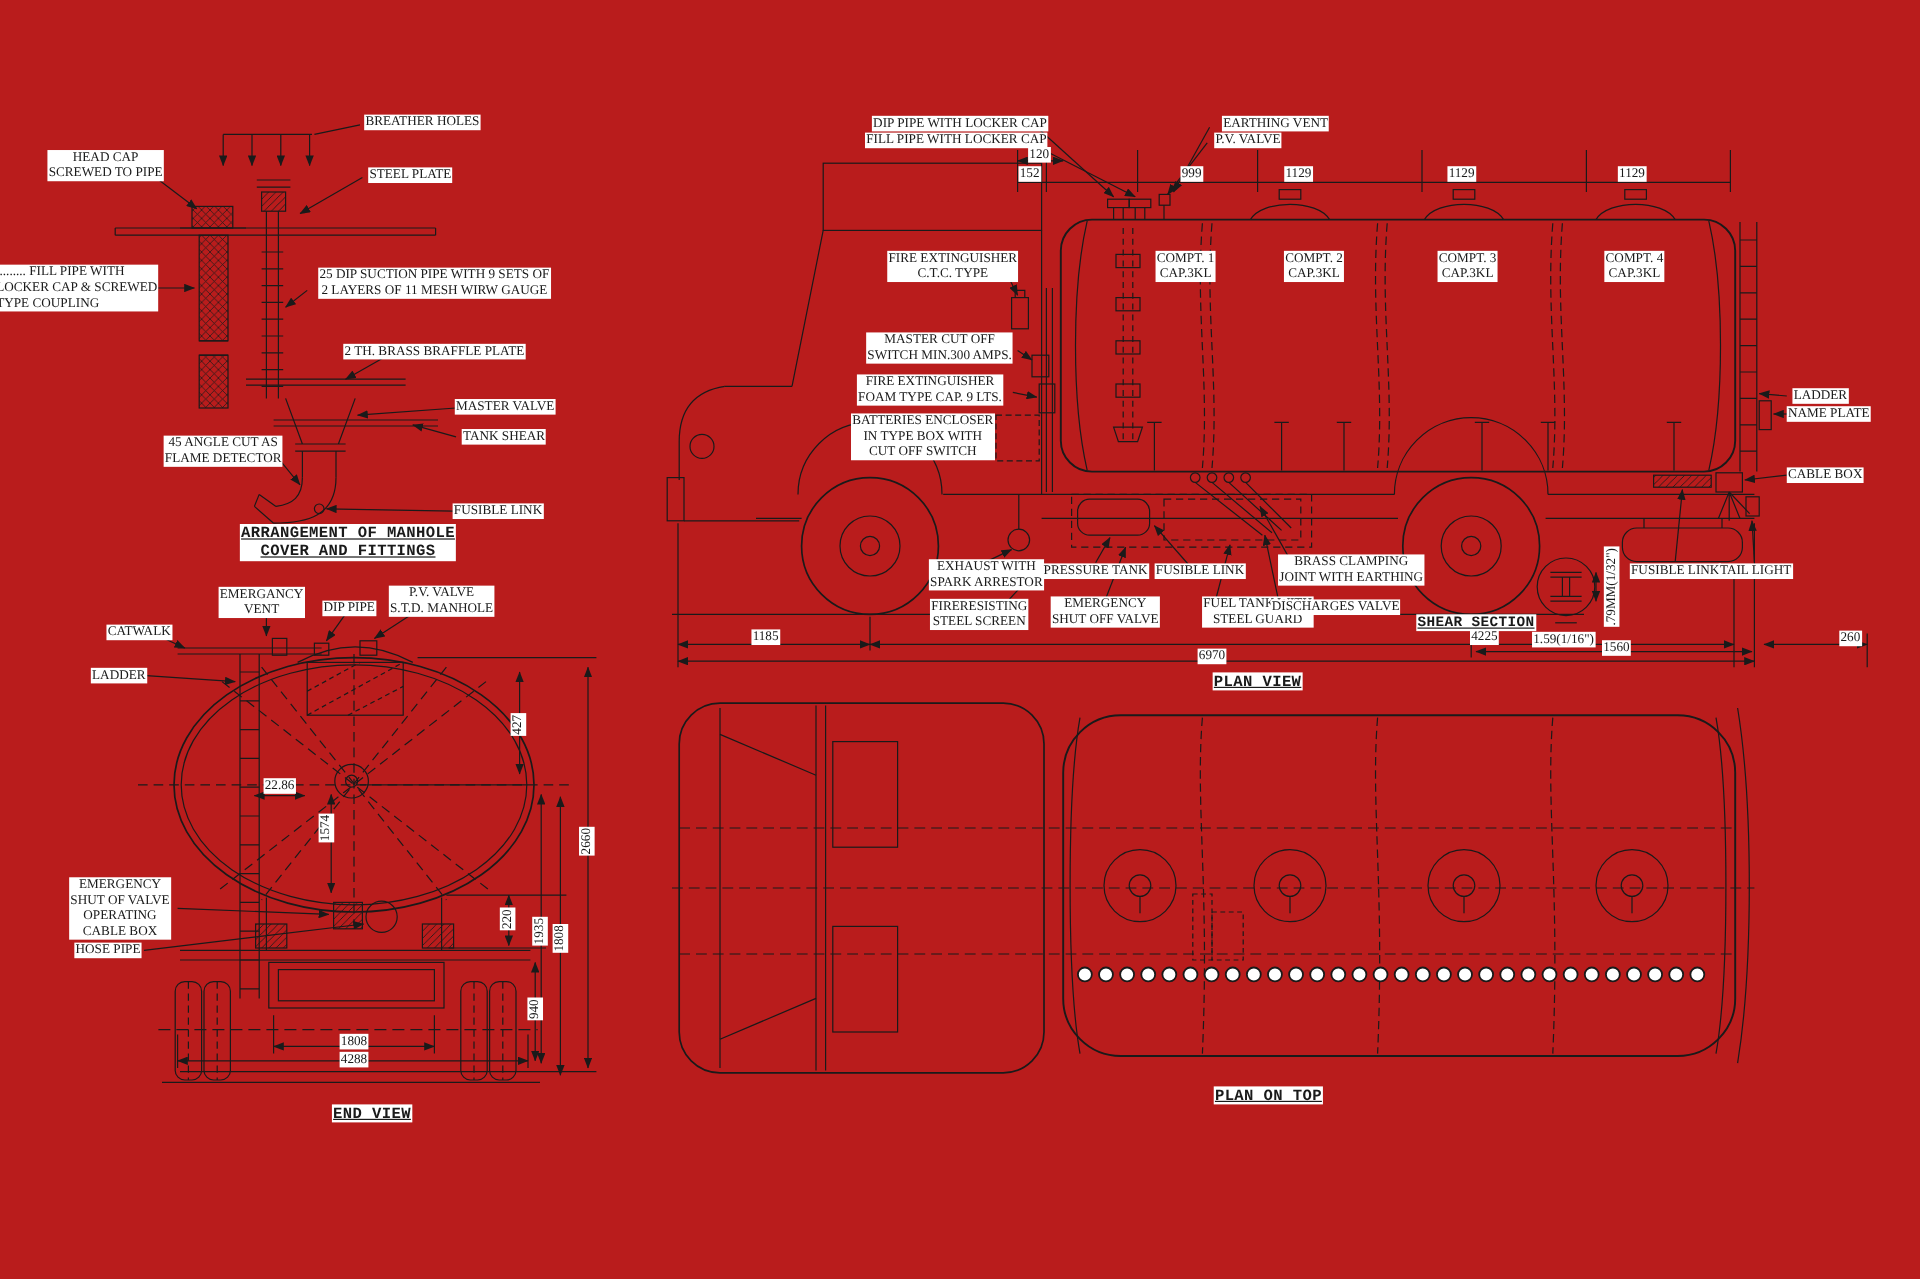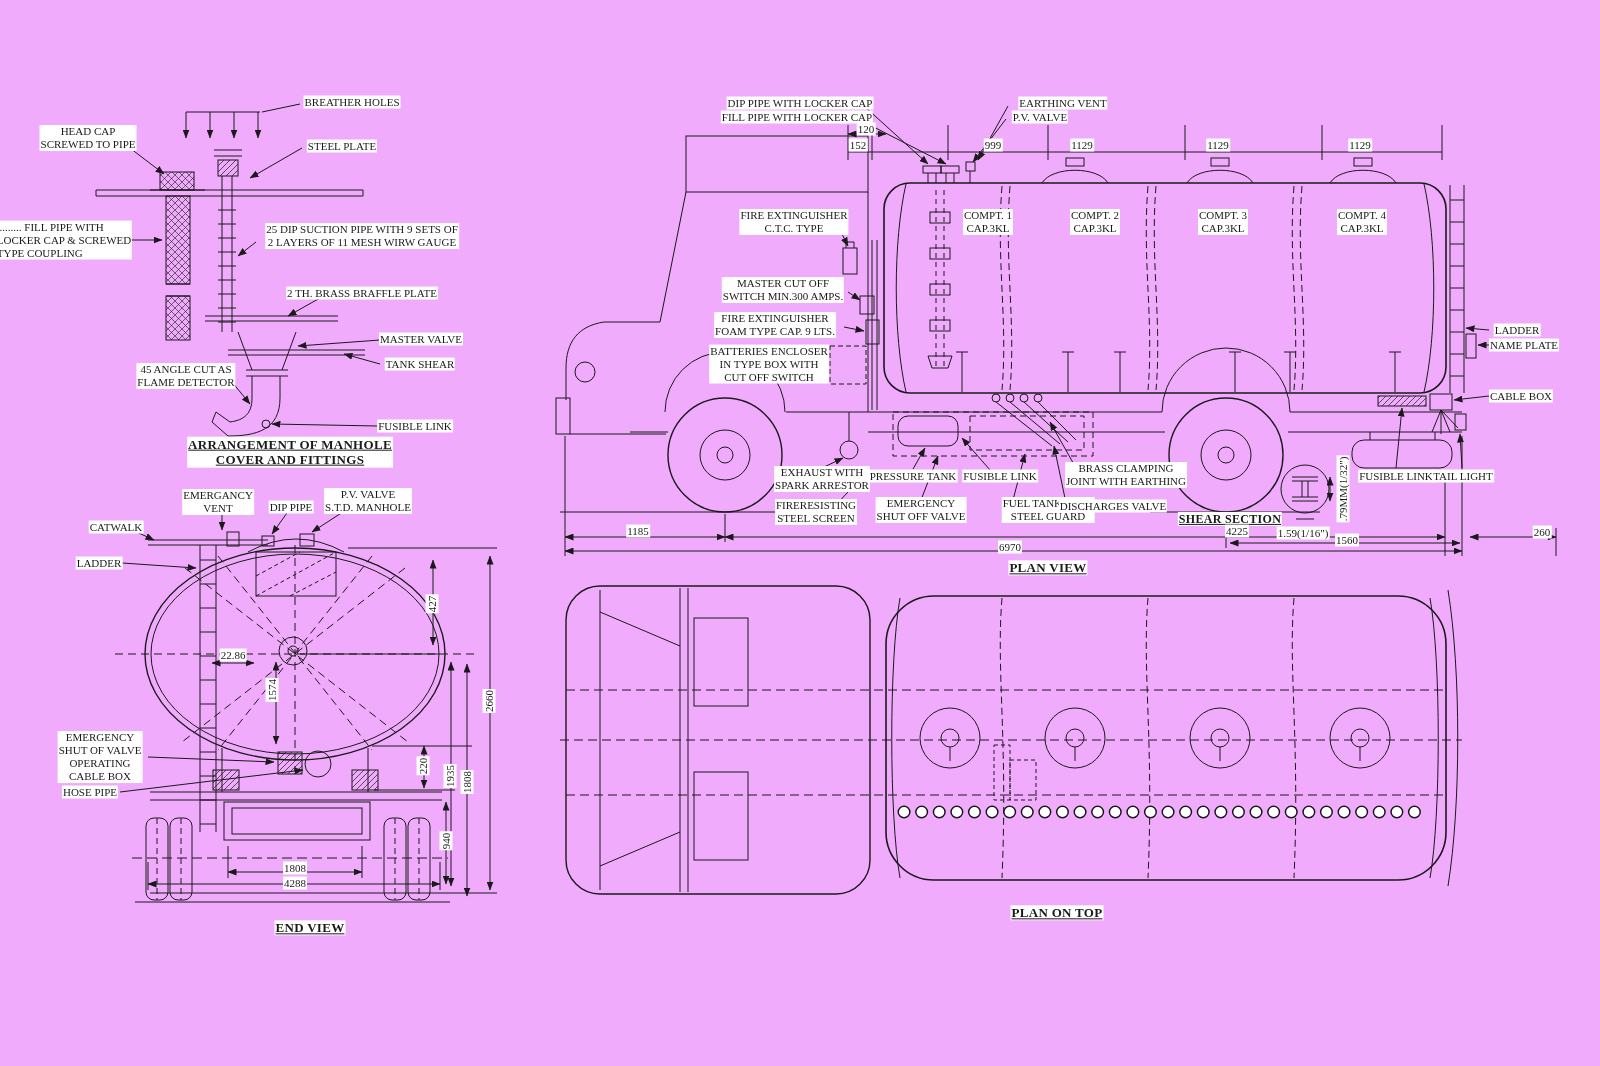--- a/index.html
+++ b/index.html
@@ -1,22 +1,22 @@
 <!DOCTYPE html>
 <html><head>
 <meta charset="utf-8">
 <style>
   html,body{margin:0;padding:0;background:#e8e8e8;}
-  .sheet{position:relative;width:1600px;height:1066px;background:#f0abfc;outline:1px solid #bdbdbd;
+  .sheet{position:relative;width:1600px;height:1066px;background:#b91c1c;outline:1px solid #bdbdbd;
          font-family:"Liberation Serif",serif;color:#1a1a1a;overflow:hidden;margin:0 auto;}
   svg{position:absolute;left:0;top:0;}
   .lbl{position:absolute;transform:translate(-50%,-50%);font-size:11px;line-height:1.18;
        white-space:pre-line;text-align:center;background:#fff;padding:0 1px;}
   .v{transform:translate(-50%,-50%) rotate(-90deg);}
-  .t{font-weight:bold;font-size:13px;text-decoration:underline;letter-spacing:.3px;}
+  .t{font-weight:bold;font-size:13px;text-decoration:underline;letter-spacing:.3px;font-family:Liberation Mono, monospace;}
   .d{font-size:11px;}
 </style>
 </head>
 <body>
 
 <div class="sheet">
 
 <svg viewBox="0 0 1600 1066" width="1600" height="1066">
   <defs>
     <marker id="ah" markerWidth="9" markerHeight="7" refX="8.5" refY="3.5" orient="auto-start-reverse" markerUnits="userSpaceOnUse">

